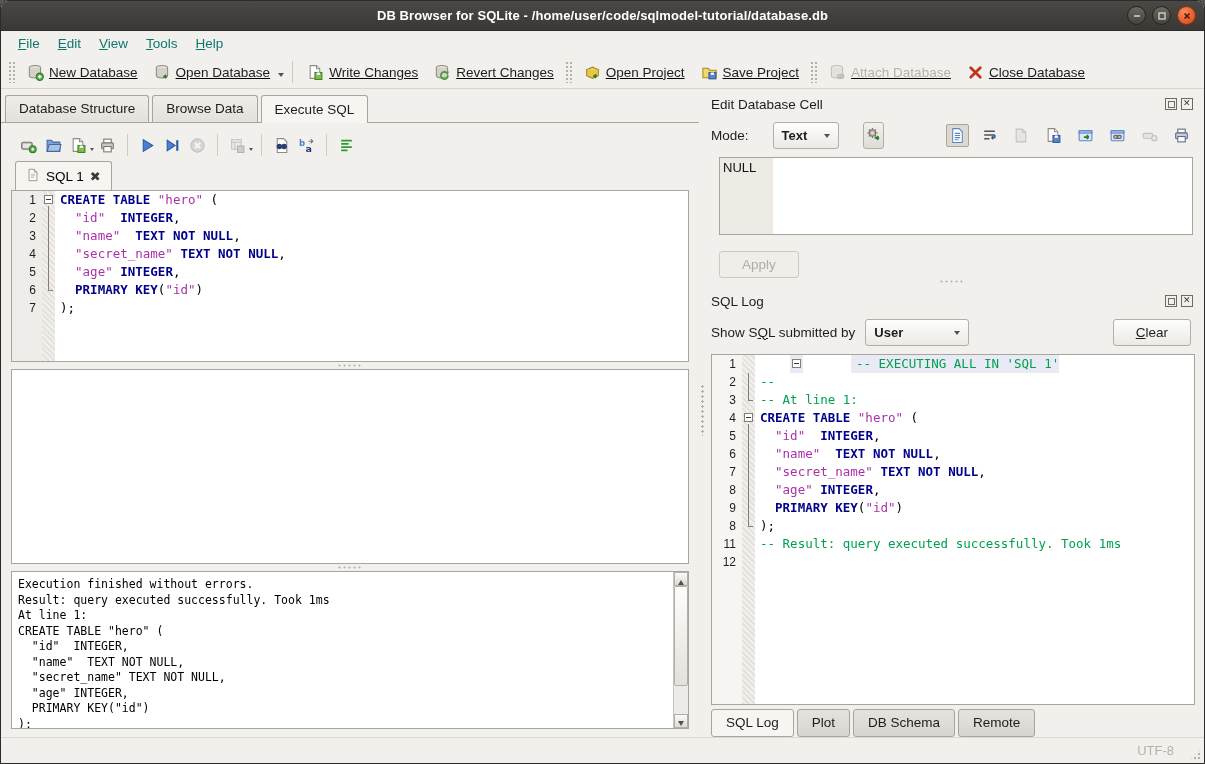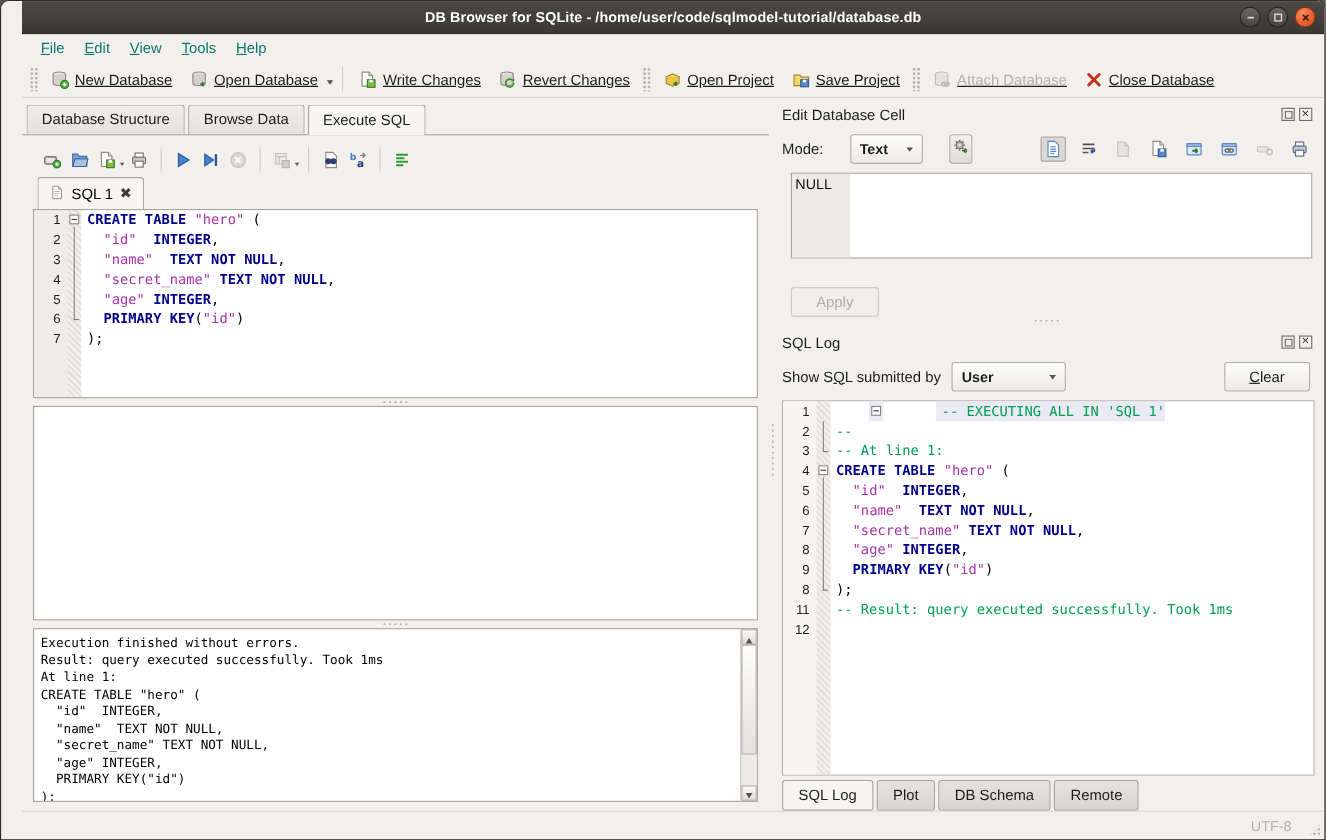--- a/index.html
+++ b/index.html
@@ -1,19 +1,19 @@
 <!DOCTYPE html>
 <html><head>
 <meta charset="utf-8">
 <style>
   * { box-sizing: border-box; margin: 0; padding: 0; }
   html,body { background:#555; }
   body { font-family:"Liberation Sans","DejaVu Sans",sans-serif; }
   .window{ width:1205px; height:764px; display:flex; flex-direction:column;
-    background:#f2f0ed; border:1px solid #2c2b27; border-radius:8px 8px 0 0; overflow:hidden; position:relative;padding-left:19px;}
+    background:#f2f0ed; border:1px solid #2c2b27; border-radius:8px 8px 0 0; overflow:hidden; position:relative;}
   
   .titlebar{ height:30px; flex:none; background:linear-gradient(#4b4945,#3a3834);
     border-bottom:1px solid #2c2b27; position:relative; display:flex; align-items:center; justify-content:center;}
   .titlebar .title{ color:#fff; font-size:13px; font-weight:bold; letter-spacing:.1px;}
   .wcontrols{ position:absolute; right:8px; top:5px; display:flex; gap:6px;}
   .wbtn{ width:19px; height:19px; border-radius:50%; border:1px solid #26251f;
     background:linear-gradient(#6b6861,#45433e); color:#d9d6cf; font-size:11px; line-height:16px;
     text-align:center; cursor:default;}
   .wbtn.close{ background:radial-gradient(circle at 35% 30%, #f98a60, #e45a29 65%, #c74417);
     border-color:#8c3410; color:#4d1a05; font-weight:bold;}
@@ -465,21 +465,21 @@
                 <rect x="2.5" y="5.5" width="11" height="5.5" rx="1" fill="#c4cddd" stroke="#5f6b84"></rect>
                 <rect x="4.5" y="9" width="7" height="5" fill="#fff" stroke="#5f6b84"></rect>
               </svg>
             </div>
         </div>
       </div>
       <div class="cellbox">
         <div class="nullstrip">NULL</div>
       </div>
       <div class="info-row">
-        <div class="btn disabled" style="margin:18px 2px 0 0">Apply</div>
+        <div class="btn disabled" style="margin:8px 2px 0 0">Apply</div>
       </div>
       <div class="hsplit" style="height:12px"></div>
       <div class="phead">
         <span class="ptitle">SQL Log</span>
         <span class="picon float"></span>
         <span class="picon closep"></span>
       </div>
       <div class="show-row">
         <span class="label13">Show S<u>Q</u>L submitted by</span>
         <div class="select" style="width:104px">

